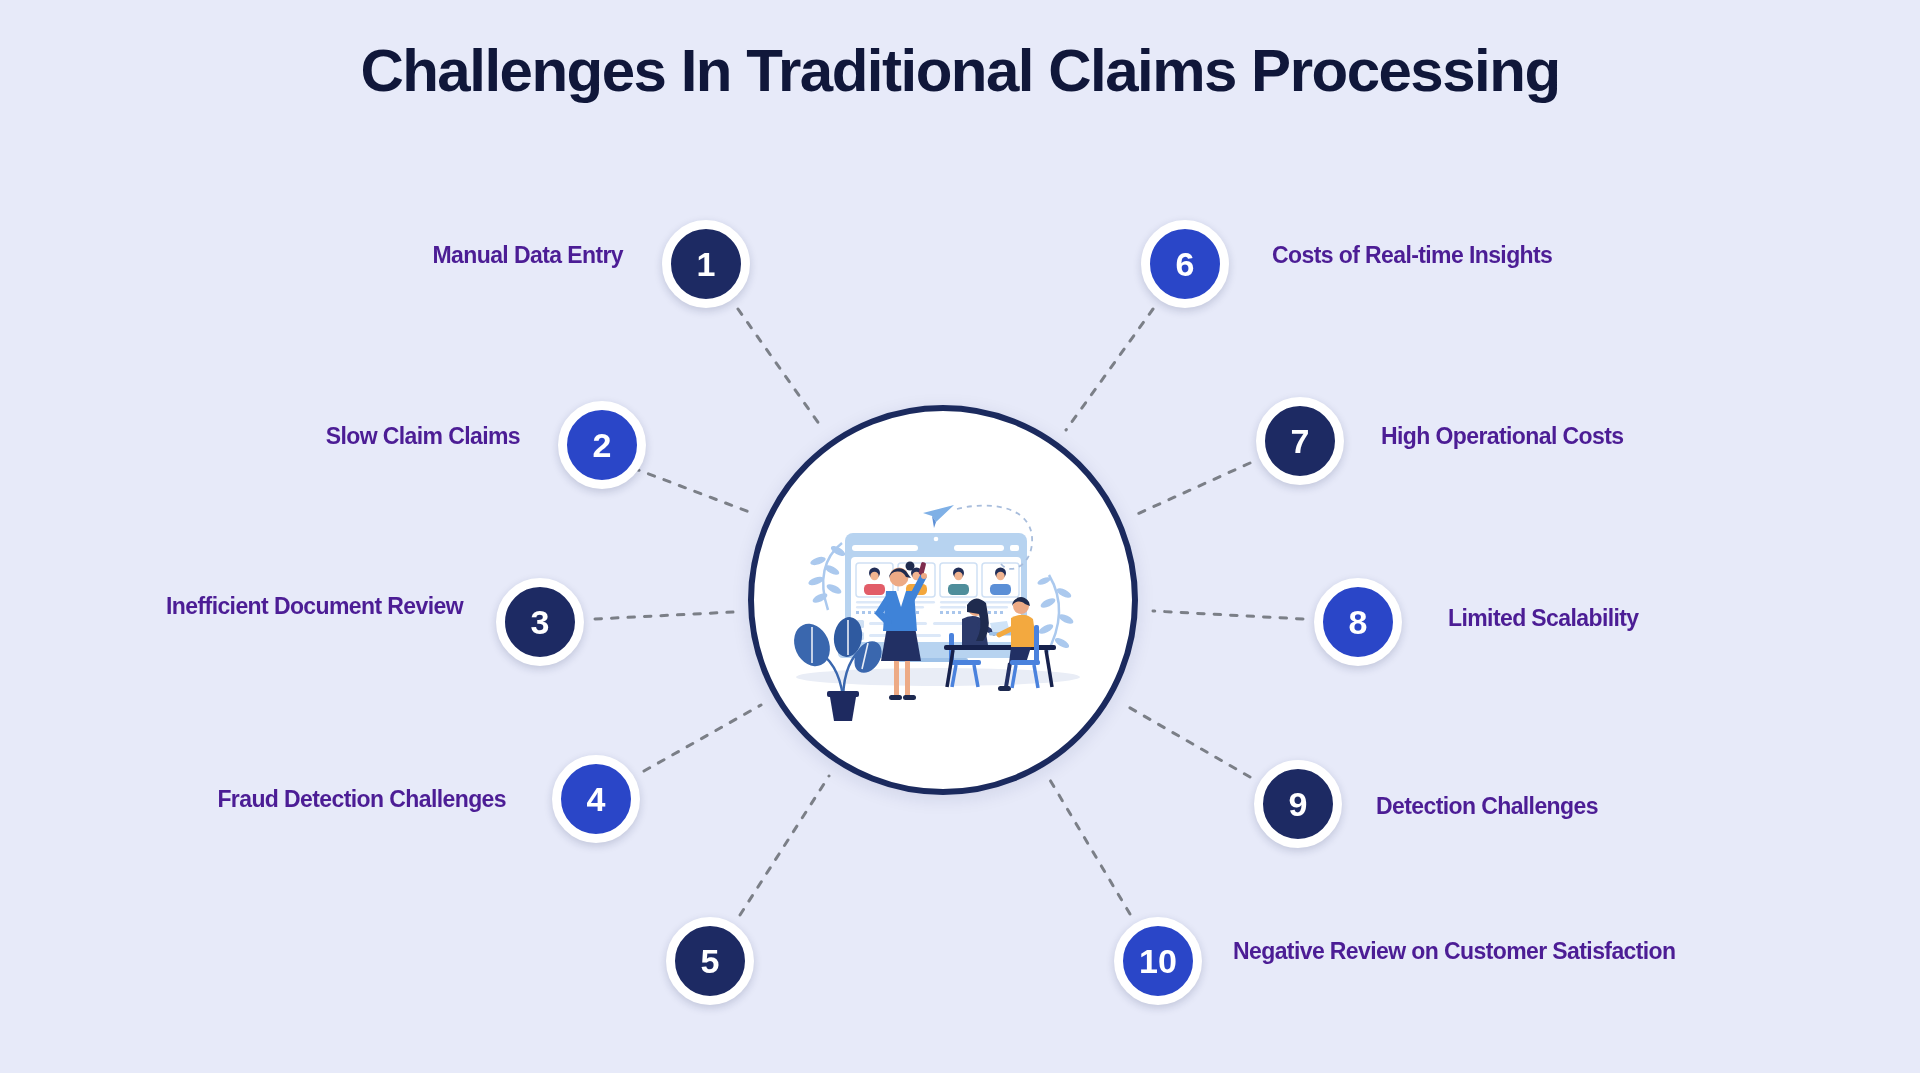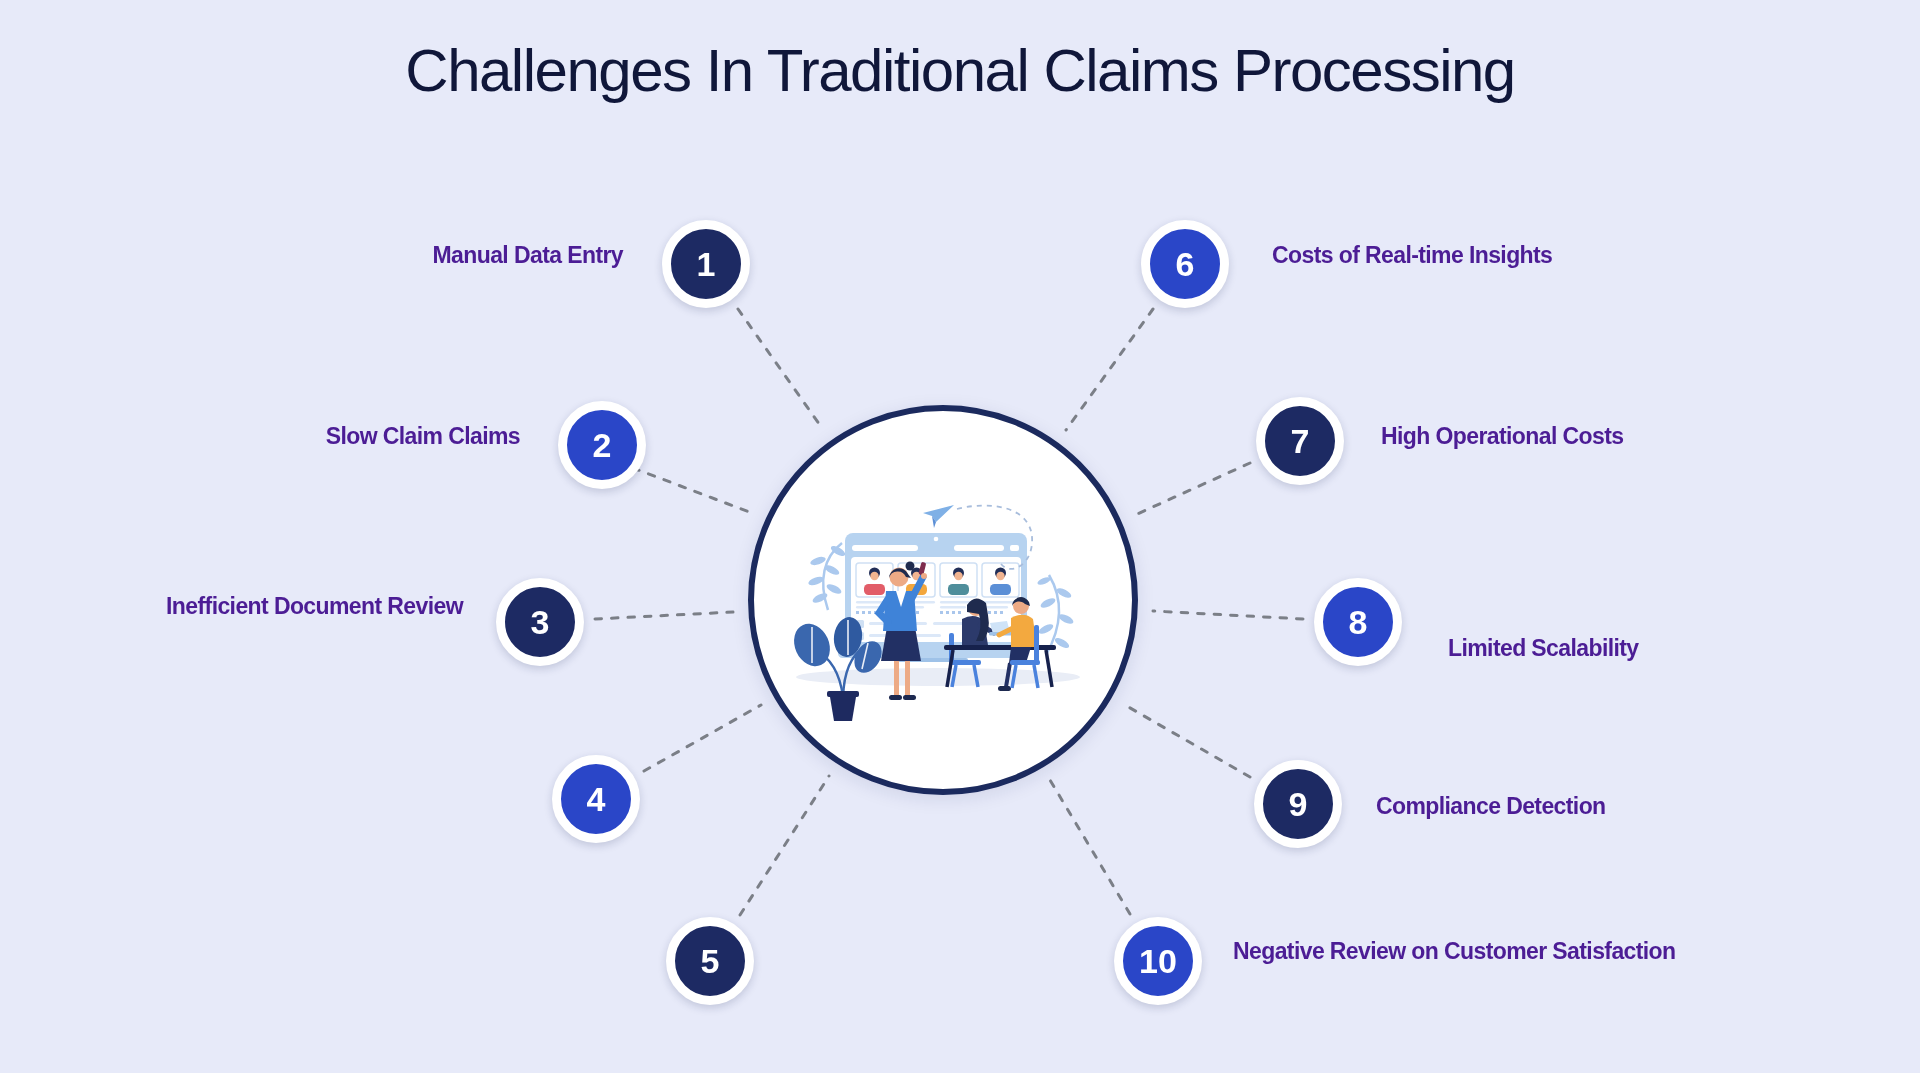--- a/index.html
+++ b/index.html
@@ -1,20 +1,20 @@
 <!DOCTYPE html>
 <html><head>
 <meta charset="utf-8">
 <style>
   html,body{margin:0;padding:0;}
   body{font-family:"Liberation Sans",sans-serif;}
   .stage{position:relative;width:1920px;height:1080px;background:#e7eaf9;overflow:hidden;}
   .bottom-strip{position:absolute;left:0;bottom:0;width:100%;height:7px;background:#ffffff;}
   .title{position:absolute;top:36px;left:0;width:100%;text-align:center;margin:0;
-         font-size:60px;font-weight:400;letter-spacing:-1.5px;color:#10173a;}
+         font-size:60px;font-weight:700;letter-spacing:-1.5px;color:#10173a;}
   svg.connectors{position:absolute;left:0;top:0;z-index:1;}
   .center-circle{position:absolute;left:748px;top:405px;width:390px;height:390px;background:#ffffff;
                  border:6px solid #1b2a5e;border-radius:50%;box-sizing:border-box;z-index:2;overflow:hidden;
                  box-shadow:0 4px 18px rgba(23,33,84,0.10);}
   .center-circle svg{position:absolute;left:-6px;top:-6px;}
   .badge{position:absolute;width:70px;height:70px;border:9px solid #ffffff;border-radius:50%;
          display:flex;align-items:center;justify-content:center;z-index:3;
          box-shadow:0 3px 9px rgba(23,33,84,0.18);}
   .badge .num{color:#ffffff;font-size:34px;font-weight:700;}
   .badge.navy{background:#1d2a63;}
@@ -25,21 +25,21 @@
   
   .b1{left:662px;top:220px;} .b2{left:558px;top:401px;} .b3{left:496px;top:578px;}
   .b4{left:552px;top:755px;} .b5{left:666px;top:917px;} .b6{left:1141px;top:220px;}
   .b7{left:1256px;top:397px;} .b8{left:1314px;top:578px;} .b9{left:1254px;top:760px;}
   .b10{left:1114px;top:917px;}
   
   .l1{right:1297px;top:234px;} .l2{right:1400px;top:415px;}
   .l3{right:1457px;top:585px;width:360px;text-align:right;}
   .l4{right:1414px;top:778px;} .l5{right:1302px;top:942px;}
   .l6{left:1272px;top:234px;} .l7{left:1381px;top:415px;}
-  .l8{left:1448px;top:627px;} .l9{left:1376px;top:785px;}
+  .l8{left:1448px;top:597px;} .l9{left:1376px;top:785px;}
   .l10{left:1233px;top:930px;width:480px;}
 </style>
 </head>
 <body>
 
 <div class="stage">
 
   <h1 class="title">Challenges In Traditional Claims Processing</h1>
 
   <svg class="connectors" width="1920" height="1080" viewBox="0 0 1920 1080">
@@ -259,20 +259,21 @@
   <div class="badge navy b9">
       <span class="num">9</span>
     </div>
   <div class="badge blue b10">
       <span class="num">10</span>
     </div>
 
   <div class="label l1">Manual Data Entry</div>
   <div class="label l2">Slow Claim Claims</div>
   <div class="label l3 wrap">Inefficient Document Review</div>
+  <div class="label l4">Fraud Detection Challenges</div>
   <div class="label l6">Costs of Real-time Insights</div>
   <div class="label l7">High Operational Costs</div>
   <div class="label l8">Limited Scalability</div>
-  <div class="label l9">Compliance Detection</div>
+  <div class="label l9">Detection Challenges</div>
   <div class="label l10 wrap">Negative Review on Customer Satisfaction</div>
 
   <div class="bottom-strip"></div>
 </div>
 
 </body></html>

